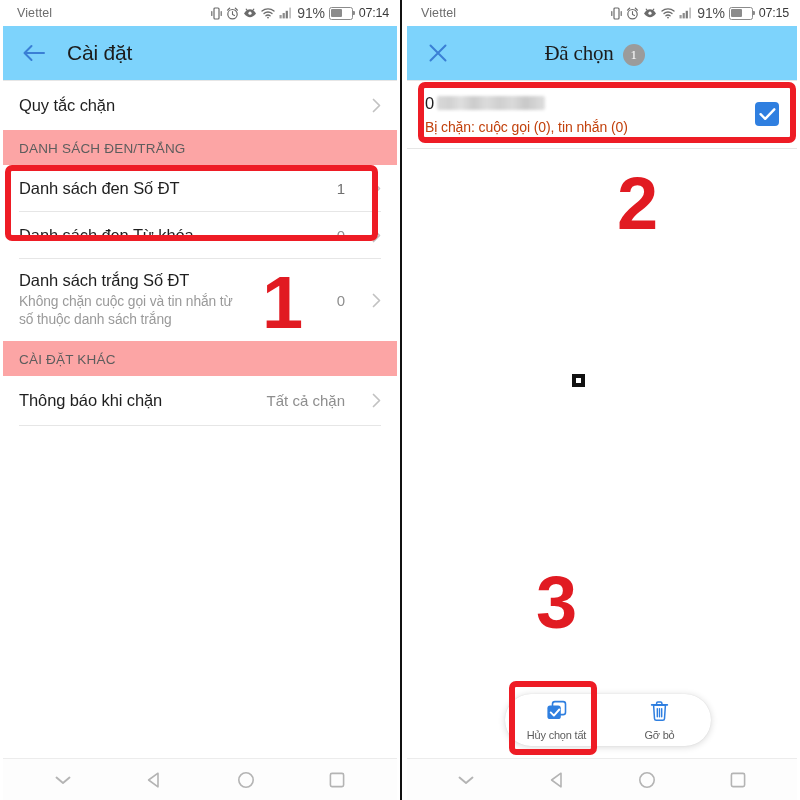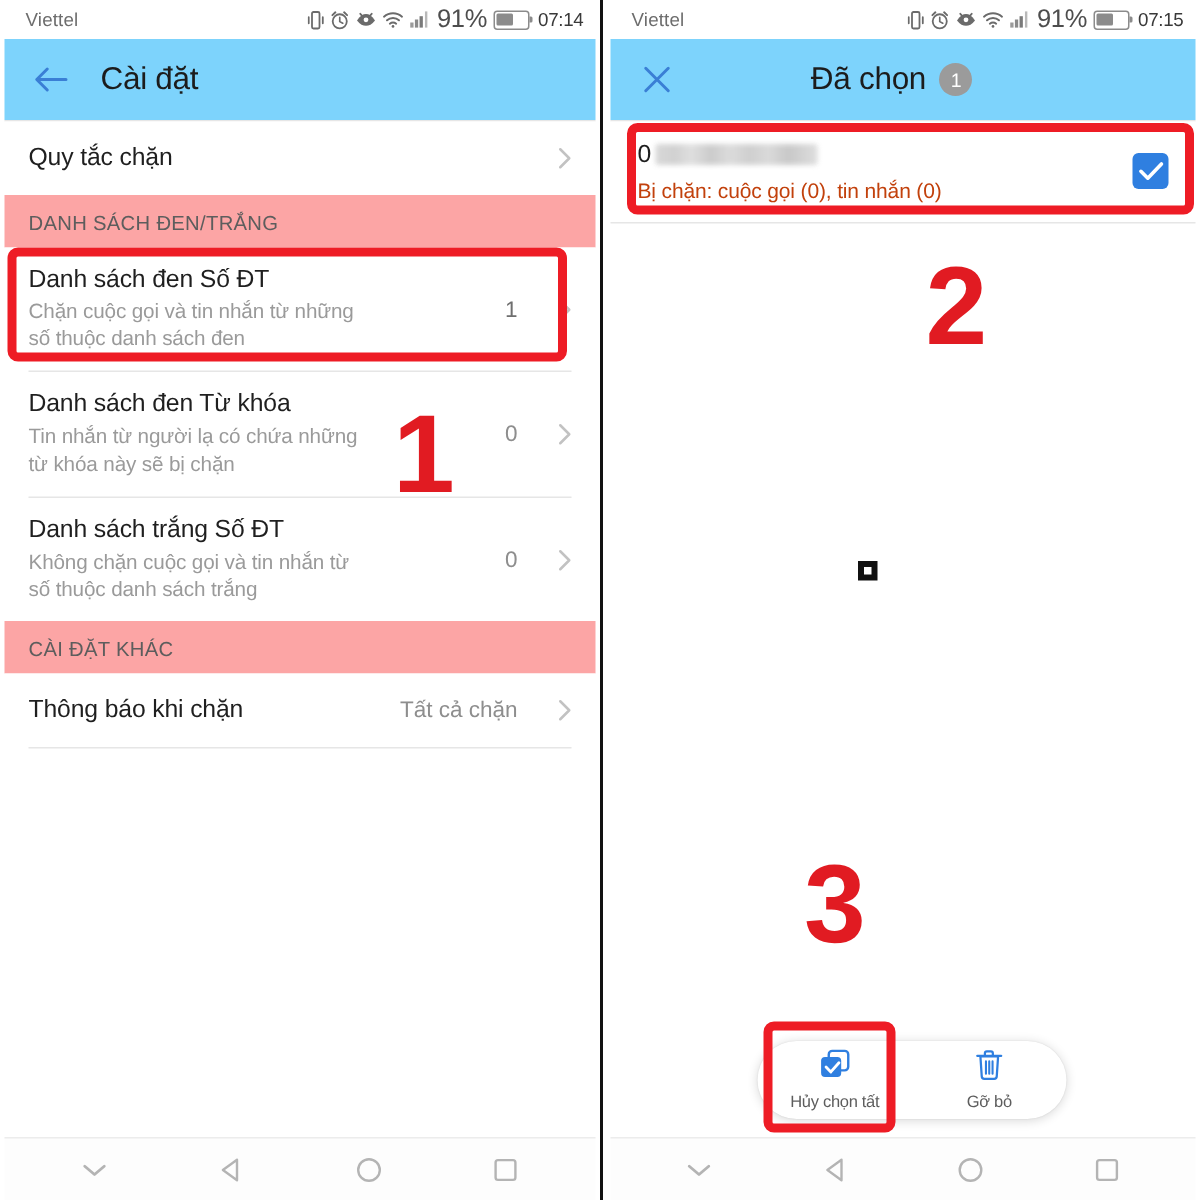--- a/index.html
+++ b/index.html
@@ -51,21 +51,21 @@
   }
   .sb-right {
     margin-left: auto;
     display: flex;
     align-items: center;
     gap: 4px;
     color: #5a5a5a;
   }
   .sb-icon { display: inline-flex; align-items: center; }
   .sb-pct {
-    font-size: 17px;
+    font-size: 14px;
     color: #4d4d4d;
     letter-spacing: -.2px;
   }
   .sb-time {
     font-size: 12.5px;
     color: #3a3a3a;
     letter-spacing: -.2px;
     margin-left: 2px;
   }
   .batt {
@@ -111,24 +111,25 @@
     color: #1c1c1c;
     margin-left: 18px;
     letter-spacing: -.2px;
   }
   .appbar.center .title {
     position: absolute;
     left: 0; right: 15px;
     margin: 0;
     text-align: center;
     display: flex;
-    align-items: center;
+    align-items: flex-end;
     justify-content: center;
     gap: 9px;
     pointer-events: none;
+    font-family: Liberation Serif, serif;
   }
   .count-badge {
     width: 22px; height: 22px;
     border-radius: 50%;
     background: #9b9b9b;
     color: #ffffff;
     font-size: 13px;
     display: inline-flex;
     align-items: center;
     justify-content: center;
@@ -382,37 +383,33 @@
               <path d="M1.5 1.5l6 6-6 6" fill="none" stroke="#c2c2c2" stroke-width="1.7" stroke-linecap="round" stroke-linejoin="round"></path>
             </svg>
         </span>
       </div>
 
       <div class="section-head">DANH SÁCH ĐEN/TRẮNG</div>
 
       <div class="row" style="padding-top:12px;padding-bottom:12px;">
         <div class="texts">
           <div class="rtitle">Danh sách đen Số ĐT</div>
-          <div class="rsub" style="white-space:pre-line;">Chặn cuộc gọi và tin nhắn từ những
-số thuộc danh sách đen</div>
         </div>
         <span class="rvalue strong">1</span>
         <span class="chev">
           <svg width="9" height="15" viewBox="0 0 9 15">
               <path d="M1.5 1.5l6 6-6 6" fill="none" stroke="#c2c2c2" stroke-width="1.7" stroke-linecap="round" stroke-linejoin="round"></path>
             </svg>
         </span>
       </div>
       <div class="hairline"></div>
 
       <div class="row" style="padding-top:12px;padding-bottom:12px;">
         <div class="texts">
           <div class="rtitle">Danh sách đen Từ khóa</div>
-          <div class="rsub" style="white-space:pre-line;">Tin nhắn từ người lạ có chứa những
-từ khóa này sẽ bị chặn</div>
         </div>
         <span class="rvalue">0</span>
         <span class="chev">
           <svg width="9" height="15" viewBox="0 0 9 15">
               <path d="M1.5 1.5l6 6-6 6" fill="none" stroke="#c2c2c2" stroke-width="1.7" stroke-linecap="round" stroke-linejoin="round"></path>
             </svg>
         </span>
       </div>
       <div class="hairline"></div>
 

